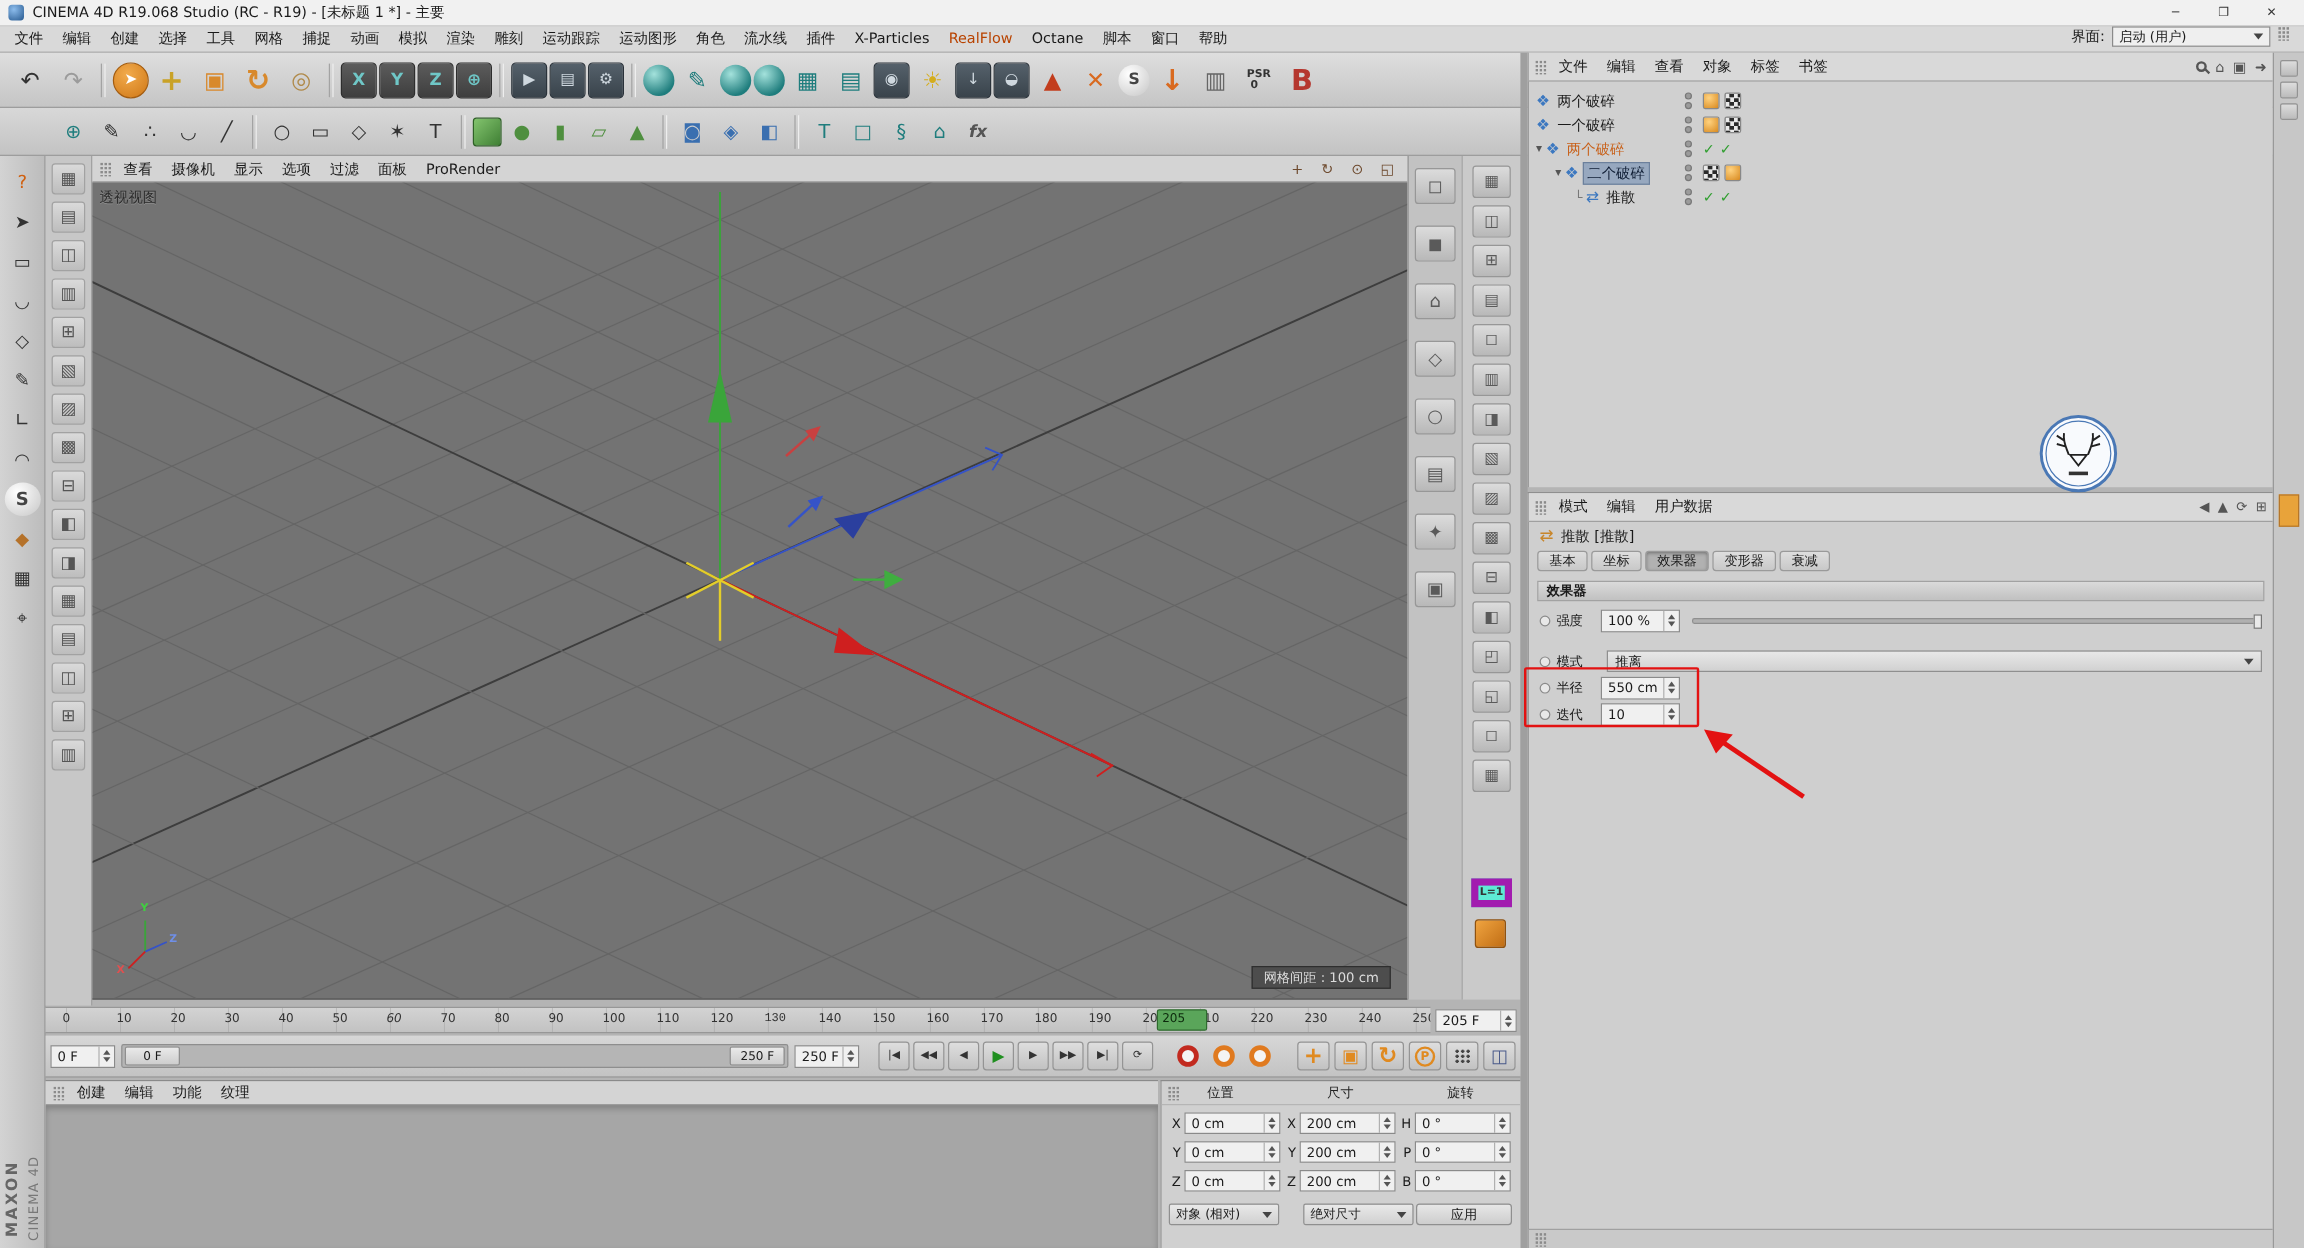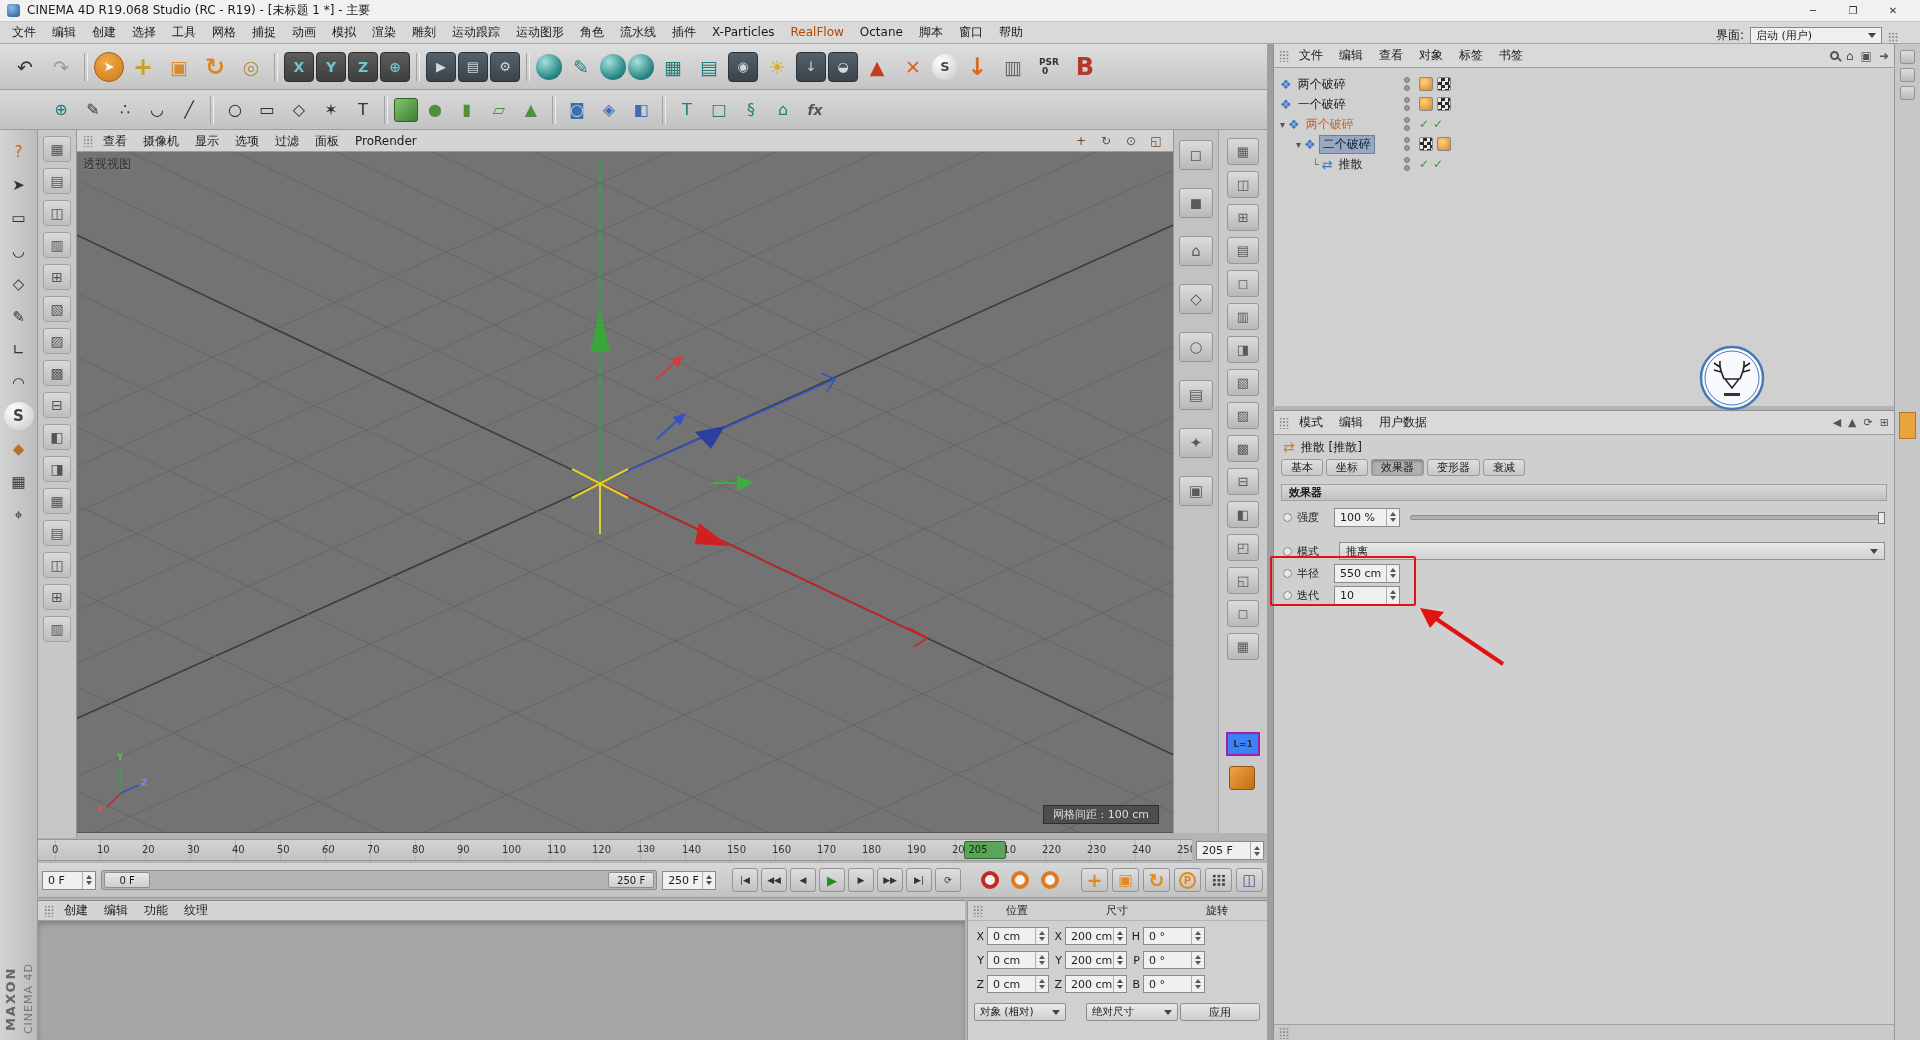--- a/index.html
+++ b/index.html
@@ -7,21 +7,21 @@
 body{font-family:"DejaVu Sans","Liberation Sans",sans-serif;font-size:12px;color:#1a1a1a;background:#b4b4b4;position:relative;user-select:none}
 .abs{position:absolute}
 
 .titlebar{position:absolute;left:0;top:0;width:1920px;height:22px;background:#f1f1f1;border-bottom:1px solid #c9c9c9;display:flex;align-items:center;gap:7px;padding:0 7px;font-size:12px}
 .app-icon{width:13px;height:13px;border-radius:3px;background:radial-gradient(circle at 35% 30%,#8cbcec,#27598f)}
 .win-controls{margin-left:auto;display:flex}
 .win-btn{width:40px;height:21px;text-align:center;line-height:21px;font-size:10px;color:#333}
 
 .menubar{position:absolute;left:0;top:22px;width:1920px;height:22px;background:#d9d9d9;border-bottom:1px solid #a5a5a5;display:flex;align-items:center;padding:0 4px}
 .menu-item{padding:0 8px;line-height:21px;white-space:nowrap}
-.mb-right{margin-left:auto;display:flex;align-items:flex-end;gap:6px;padding-right:22px}
+.mb-right{margin-left:auto;display:flex;align-items:flex-start;gap:6px;padding-right:12px}
 .iface-select{width:132px;height:17px;background:#efefef;border:1px solid #8a8a8a;display:flex;align-items:center;padding:0 5px;font-size:11px}
 .caret{width:0;height:0;border:4px solid transparent;border-top:5px solid #444;margin-left:auto;margin-top:4px}
 .handle{width:10px;height:12px;background:radial-gradient(#8b8b8b 1px,transparent 1.3px);background-size:3.4px 3.4px;flex:none}
 
 .toolbar1{position:absolute;left:0;top:44px;width:1920px;height:46px;background:linear-gradient(#dedede,#c5c5c5);border-bottom:1px solid #9d9d9d;display:flex;align-items:center;gap:2px;padding:0 8px}
 .toolbar2{position:absolute;left:0;top:90px;width:1920px;height:40px;background:linear-gradient(#d8d8d8,#c3c3c3);border-bottom:1px solid #9d9d9d;display:flex;align-items:center;gap:2px;padding:0 8px 0 46px}
 .tbi{width:34px;height:36px;display:flex;align-items:center;justify-content:center;font-size:19px;color:#444;border-radius:3px;flex:none}
 .toolbar2 .tbi{width:30px;height:30px;font-size:16px}
 .tbi.sep{width:4px;height:28px;border-left:1px solid #a3a3a3;border-right:1px solid #eee;margin:0 4px;border-radius:0}
 .tbi.big{font-size:24px;font-weight:bold}
@@ -48,21 +48,21 @@
 .vp-corner .tbi{width:22px;height:18px;font-size:12px;color:#6e4a2e}
 .vp-canvas{position:absolute;left:77px;top:152px;width:1096px;height:681px;background:#737373;overflow:hidden;border-bottom:1px solid #565656}
 .vp-label{position:absolute;left:6px;top:4px;color:#2d2d2d;font-size:12px;text-shadow:0 1px 0 rgba(255,255,255,.18)}
 .grid-badge{position:absolute;right:14px;bottom:8px;background:#4d4d4d;border:1px solid #2e2e2e;color:#ddd;font-size:11px;padding:1px 9px}
 .axis-lbl{position:absolute;font-size:9px;font-weight:bold}
 
 .stripA{position:absolute;left:1173px;top:130px;width:45px;height:703px;background:#c2c2c2;border-left:1px solid #979797;display:flex;flex-direction:column;align-items:center;gap:18px;padding-top:10px}
 .stripB{position:absolute;left:1218px;top:130px;width:49px;height:703px;background:#cacaca;border-left:1px solid #a5a5a5;display:flex;flex-direction:column;align-items:center;gap:6px;padding-top:8px}
 .tile{width:34px;height:30px;background:linear-gradient(#dcdcdc,#b8b8b8);border:1px solid #979797;border-radius:3px;color:#5a5a5a;display:flex;align-items:center;justify-content:center;font-size:15px;flex:none}
 .stripB .tile{width:32px;height:27px;font-size:13px}
-.lbadge{position:absolute;top:602px;left:7px;width:34px;height:24px;background:#3b82f6;border:2px solid #a21caf;font-size:9px;font-weight:bold;display:flex;align-items:center;justify-content:center;color:#333}
+.lbadge{position:absolute;top:602px;left:7px;width:34px;height:24px;background:#5eead4;border:6px solid #a21caf;font-size:9px;font-weight:bold;display:flex;align-items:center;justify-content:center;color:#333}
 .ocube{position:absolute;top:636px;left:10px;width:26px;height:24px;background:linear-gradient(135deg,#f0a440,#c06d14);border:1px solid #8f5210;border-radius:3px}
 .vdiv{position:absolute;left:1267px;top:44px;width:6px;height:996px;background:#9f9f9f}
 
 .ruler{position:absolute;left:38px;top:839px;width:1154px;height:22px;background:linear-gradient(#d3d3d3,#c2c2c2);border-top:1px solid #979797;border-bottom:1px solid #979797;font-size:10px;overflow:hidden}
 .ruler::before{content:'';position:absolute;inset:0;background:repeating-linear-gradient(90deg,#a0a0a0 0 1px,transparent 1px 45px);background-position:17px 0;opacity:.5}
 .tick{position:absolute;top:4px;color:#333;transform:translateX(-3px)}
 .playhead{position:absolute;top:1px;height:18px;width:42px;background:#5aa55a;border:1px solid #2e6b2e;color:#0c290c;font-size:10px;padding:2px 4px;border-radius:2px;z-index:5}
 .spinfld{display:flex;align-items:center;background:#f0f0f0;border:1px solid #8a8a8a;height:19px;padding-left:5px;font-size:11px}
 .spin{margin-left:auto;display:flex;flex-direction:column;gap:2px;padding:0 3px;border-left:1px solid #b0b0b0;align-self:stretch;justify-content:center}
 .spin .up{width:0;height:0;border:3px solid transparent;border-bottom:4px solid #555;border-top:none}
@@ -84,21 +84,21 @@
 
 .mat-panel{position:absolute;left:38px;top:900px;width:927px;height:140px;background:#a6a6a6;border-top:1px solid #8a8a8a}
 .mat-menubar{height:20px;background:#d4d4d4;border-bottom:1px solid #9c9c9c;display:flex;align-items:center;gap:2px;padding:0 6px}
 .mat-body{height:119px;box-shadow:inset 0 3px 5px rgba(0,0,0,.22)}
 
 .coord-panel{position:absolute;left:967px;top:900px;width:300px;height:140px;background:#d0d0d0;border-top:1px solid #8a8a8a;border-left:1px solid #989898;font-size:11px}
 .coord-head{height:20px;display:flex;align-items:center;gap:2px;padding:0 5px;border-bottom:1px solid #b5b5b5}
 .coord-head .hdr{position:absolute;font-size:11px;color:#222}
 .cg-row{position:absolute;display:flex;align-items:center;gap:3px}
 .cg-lbl{width:10px;text-align:right}
-.cg-fld{width:62px;height:18px}
+.cg-fld{width:80px;height:18px}
 .dropdown{height:18px;background:linear-gradient(#e9e9e9,#d0d0d0);border:1px solid #8f8f8f;display:flex;align-items:center;padding:0 5px;font-size:10.5px;border-radius:2px;position:absolute}
 .apply-btn{position:absolute;height:18px;background:linear-gradient(#e7e7e7,#cdcdcd);border:1px solid #8f8f8f;border-radius:3px;display:flex;align-items:center;justify-content:center;font-size:11px}
 
 .om-panel{position:absolute;left:1273px;top:44px;width:621px;height:362px;background:#d0d0d0;border-left:1px solid #8f8f8f}
 .om-menubar{height:24px;background:#d9d9d9;border-bottom:1px solid #a0a0a0;display:flex;align-items:center;gap:2px;padding:0 5px}
 .om-mb-icons{margin-left:auto;display:flex;gap:7px;align-items:center;color:#555;font-size:12px}
 .icon-search{width:9px;height:9px;border:2px solid #555;border-radius:50%;position:relative;display:inline-block}
 .icon-search::after{content:'';position:absolute;width:6px;height:2px;background:#555;transform:rotate(45deg);right:-5px;bottom:-2px}
 .om-tree{position:relative;padding-top:6px}
 .om-row{height:20px;display:flex;align-items:center;position:relative;font-size:12px;padding-left:4px}

